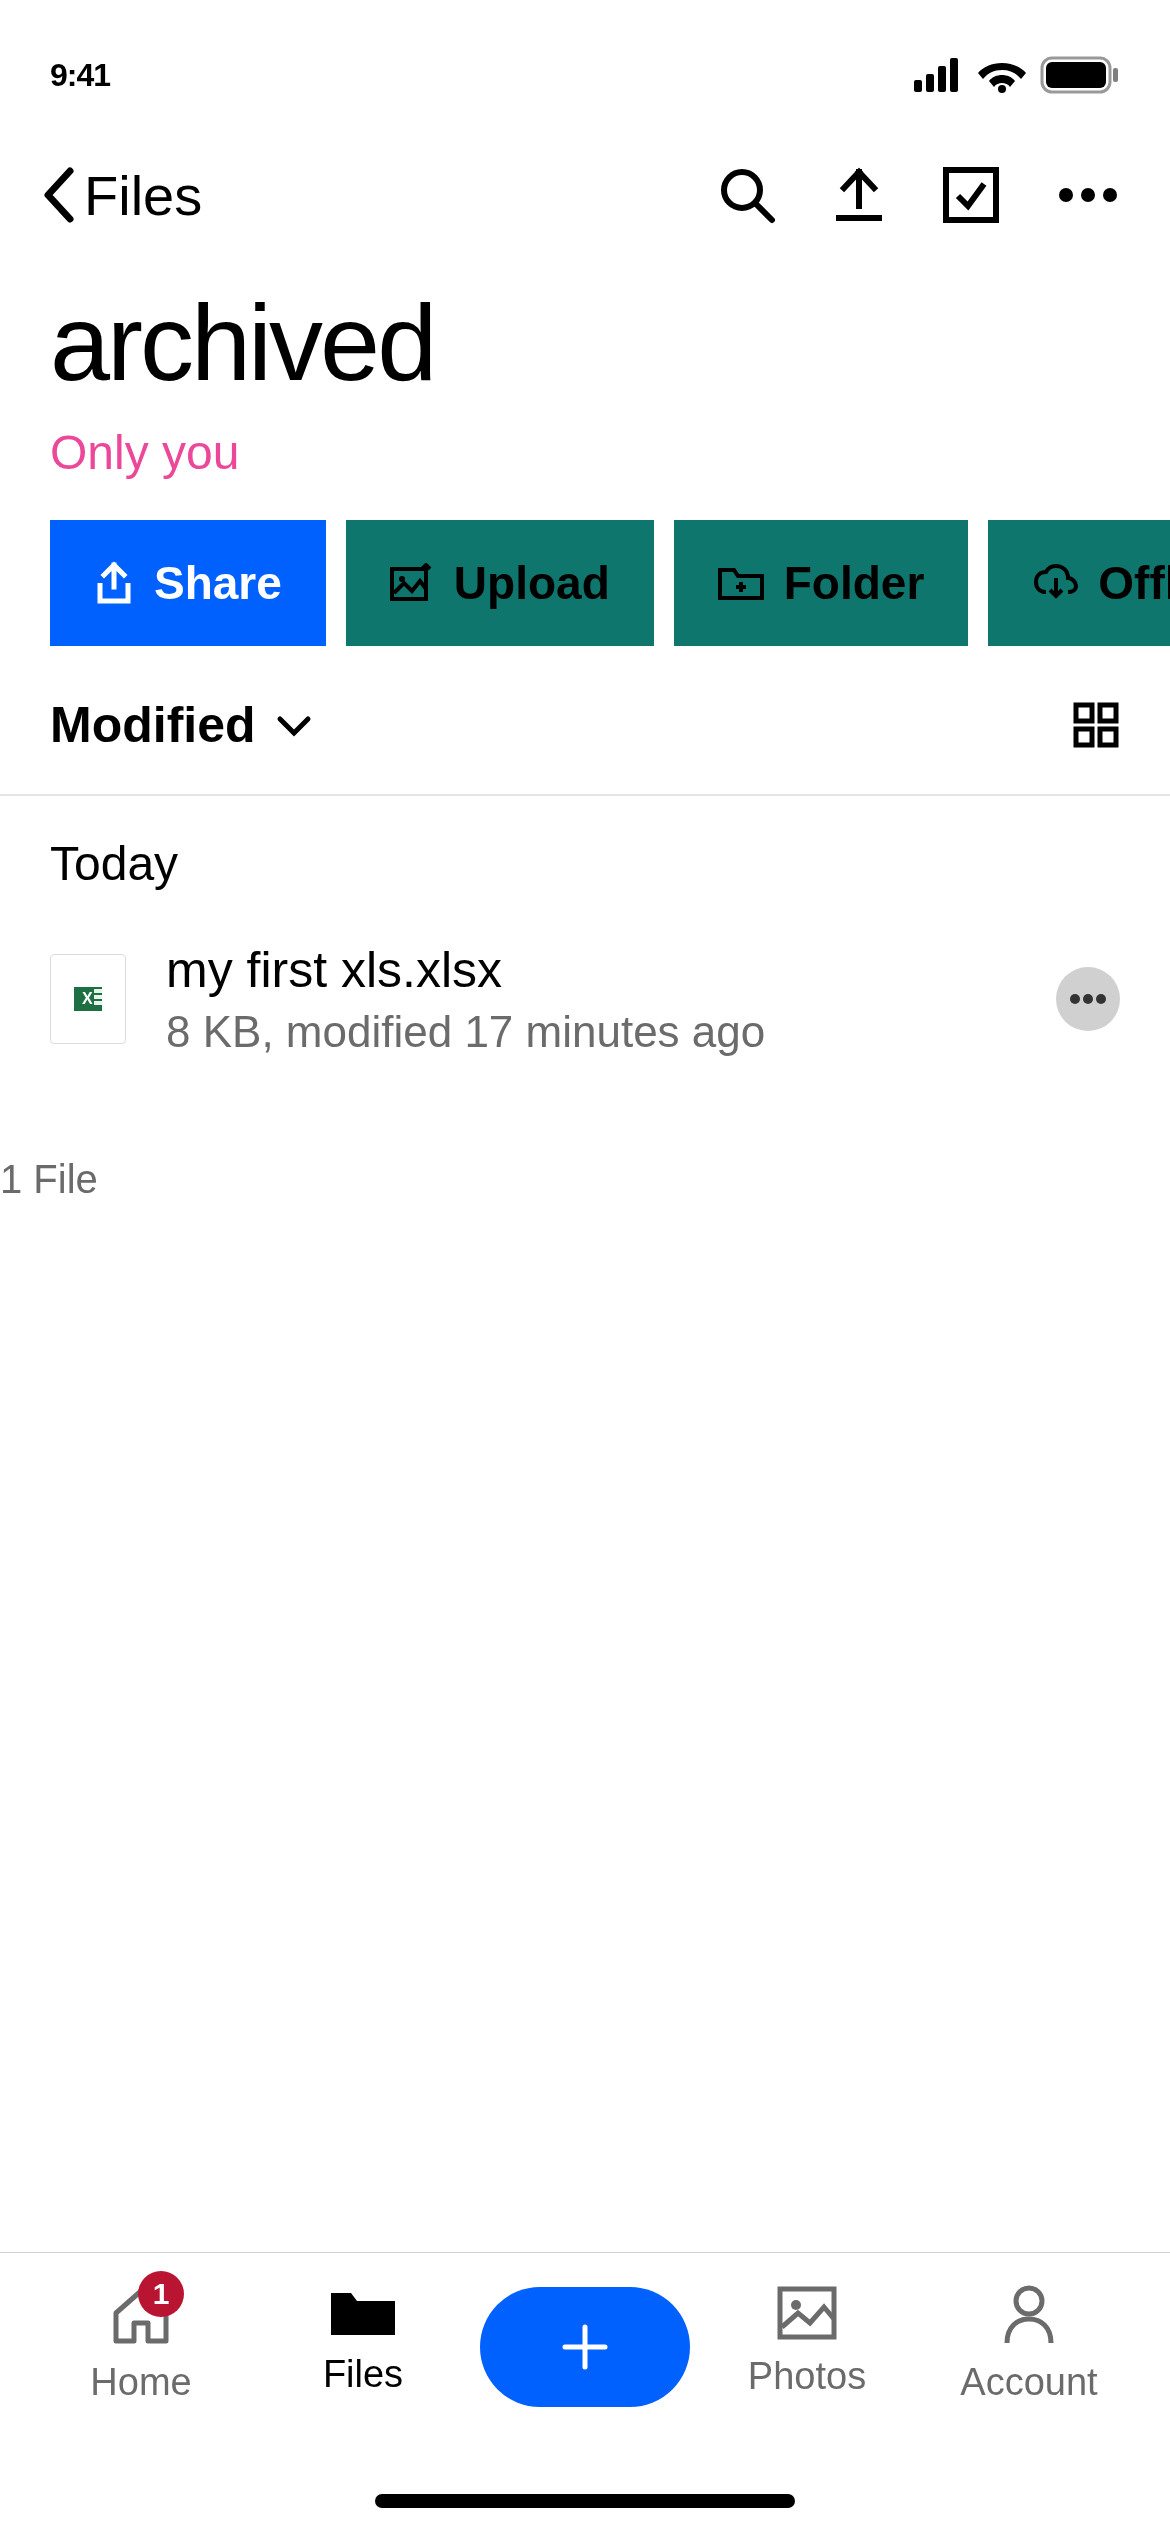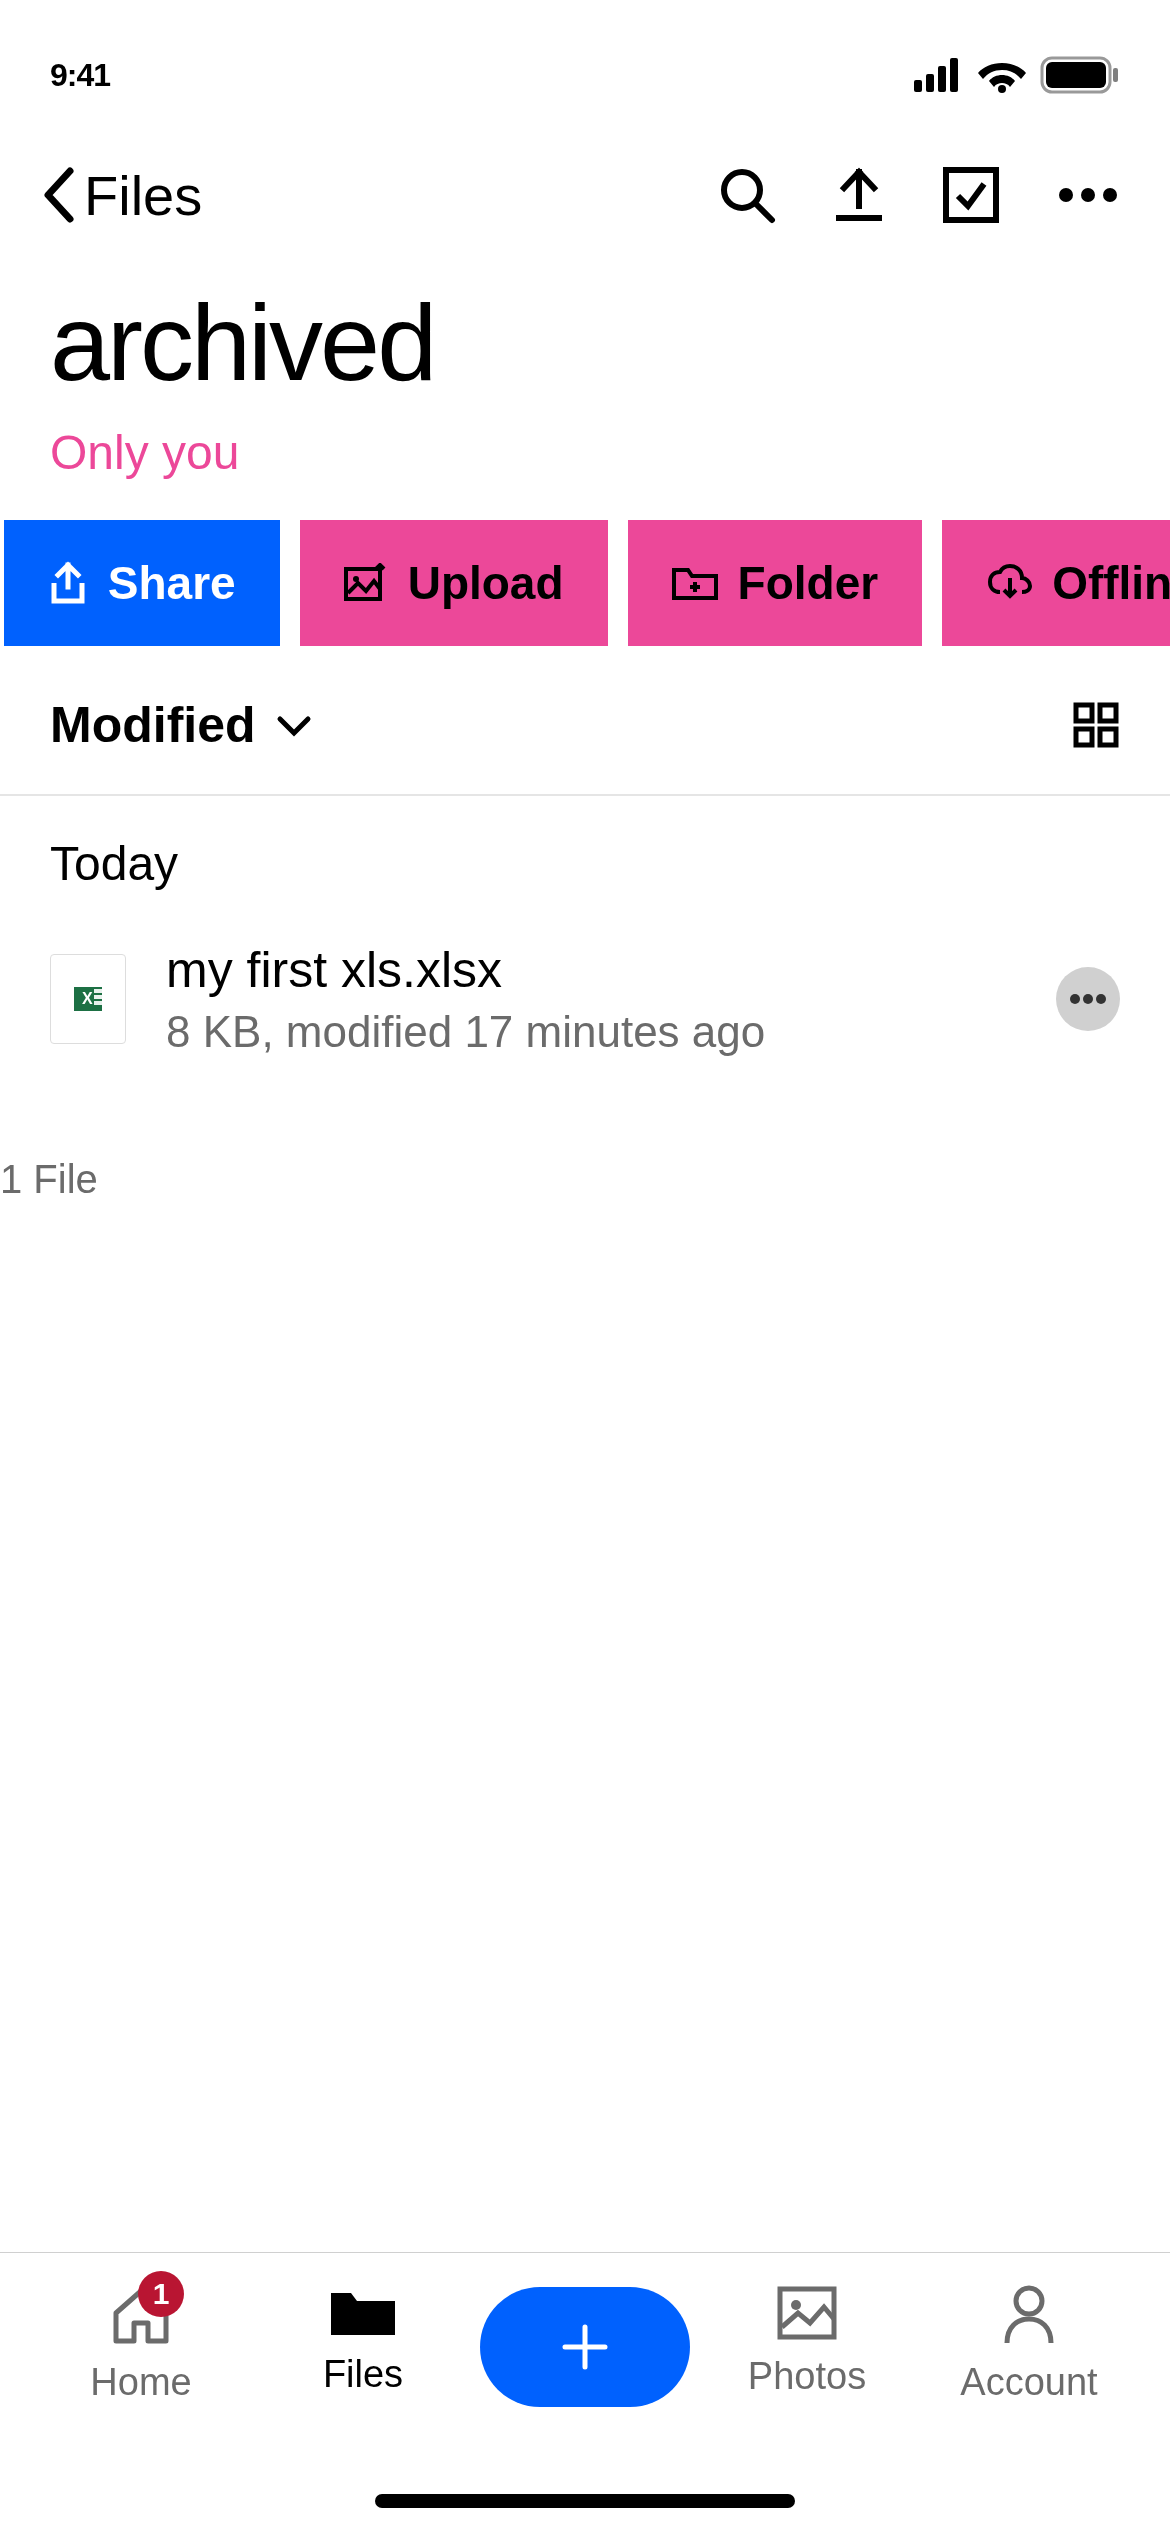--- a/index.html
+++ b/index.html
@@ -63,28 +63,27 @@
     .folder-subtitle {
       font-size: 48px;
       color: #ec4899;
       padding: 20px 50px 40px 50px;
     }
     .action-buttons {
       display: flex;
       gap: 20px;
       padding: 0 0 0 50px;
       overflow: hidden;
-      justify-content: center;
     }
     .action-btn {
       display: flex;
       align-items: center;
       justify-content: center;
       gap: 20px;
-      background: #ec4899;
+      background: #0f766e;
       border: none;
       padding: 36px 44px;
       font-size: 46px;
       font-weight: 600;
       white-space: nowrap;
       flex-shrink: 0;
     }
     .action-btn.primary {
       background: #0061fe;
       color: #fff;

